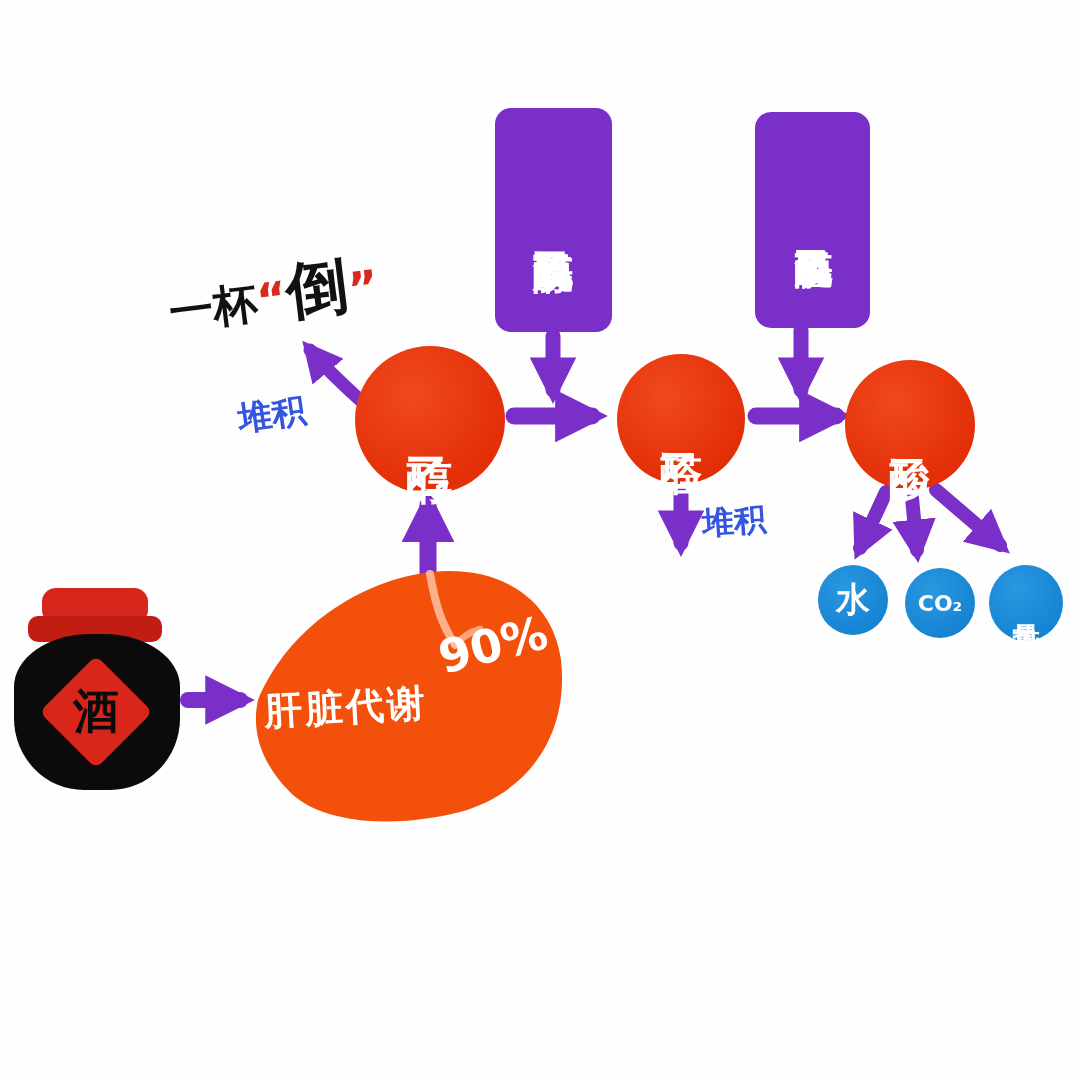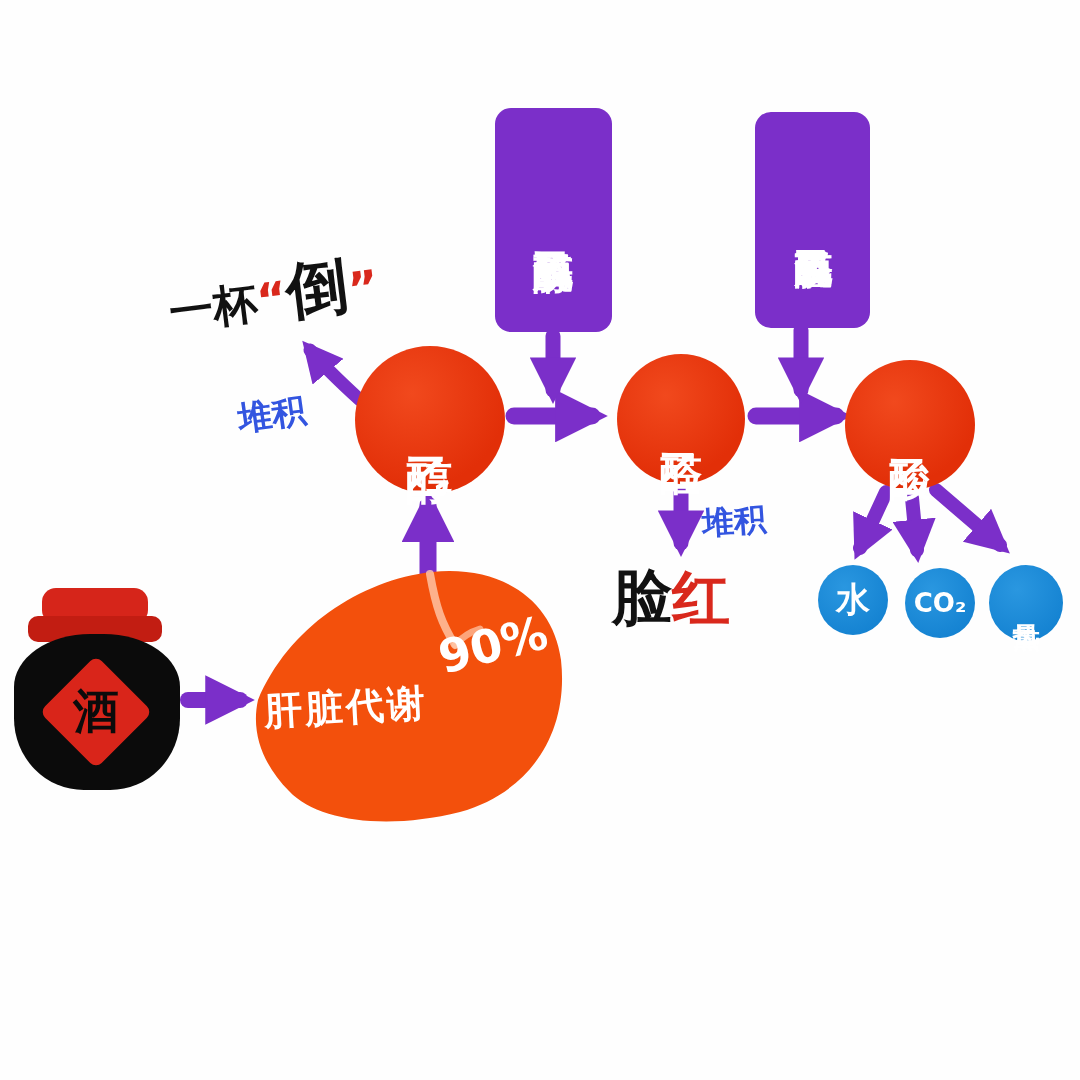--- a/index.html
+++ b/index.html
@@ -114,31 +114,28 @@
     <span class="vtext" style="font-size:42px;">乙醛</span>
   </div>
   <div class="abs node red-node" style="left:845px; top:360px; width:130px; height:130px;">
     <span class="vtext" style="font-size:42px;">乙酸</span>
   </div>
 
   <div class="abs node blue-node" style="left:818px; top:565px; width:70px; height:70px;">
     <span style="font-size:34px; font-weight:bold;">水</span>
   </div>
   <div class="abs node blue-node" style="left:905px; top:568px; width:70px; height:70px;">
-    <span style="font-size:26px; font-weight:bold;">CO₂</span>
+    <span style="font-size:22px; font-weight:bold;">CO₂</span>
   </div>
   <div class="abs node blue-node" style="left:989px; top:565px; width:74px; height:76px;">
     <span class="vtext" style="font-size:27px;">热量</span>
   </div>
 
   <div class="abs hand" style="left:168px; top:252px; transform:rotate(-7deg); white-space:nowrap;">
     <span style="font-size:44px;">一杯</span><span class="red-text" style="font-size:46px;">“</span><span style="font-size:62px;">倒</span><span class="red-text" style="font-size:46px;">”</span>
   </div>
 
   <div class="abs blue-label" style="left:238px; top:392px; font-size:34px; transform:rotate(-8deg);">堆积</div>
 
   <div class="abs blue-label" style="left:702px; top:500px; font-size:32px; transform:rotate(-4deg);">堆积</div>
 
-  <div class="abs hand" style="left:612px; top:558px; white-space:nowrap;">
-    <span style="font-size:60px;">脸</span><span class="red-text" style="font-size:58px; font-weight:bold;">红</span>
-  </div>
 
 </div>
 
 </body></html>

